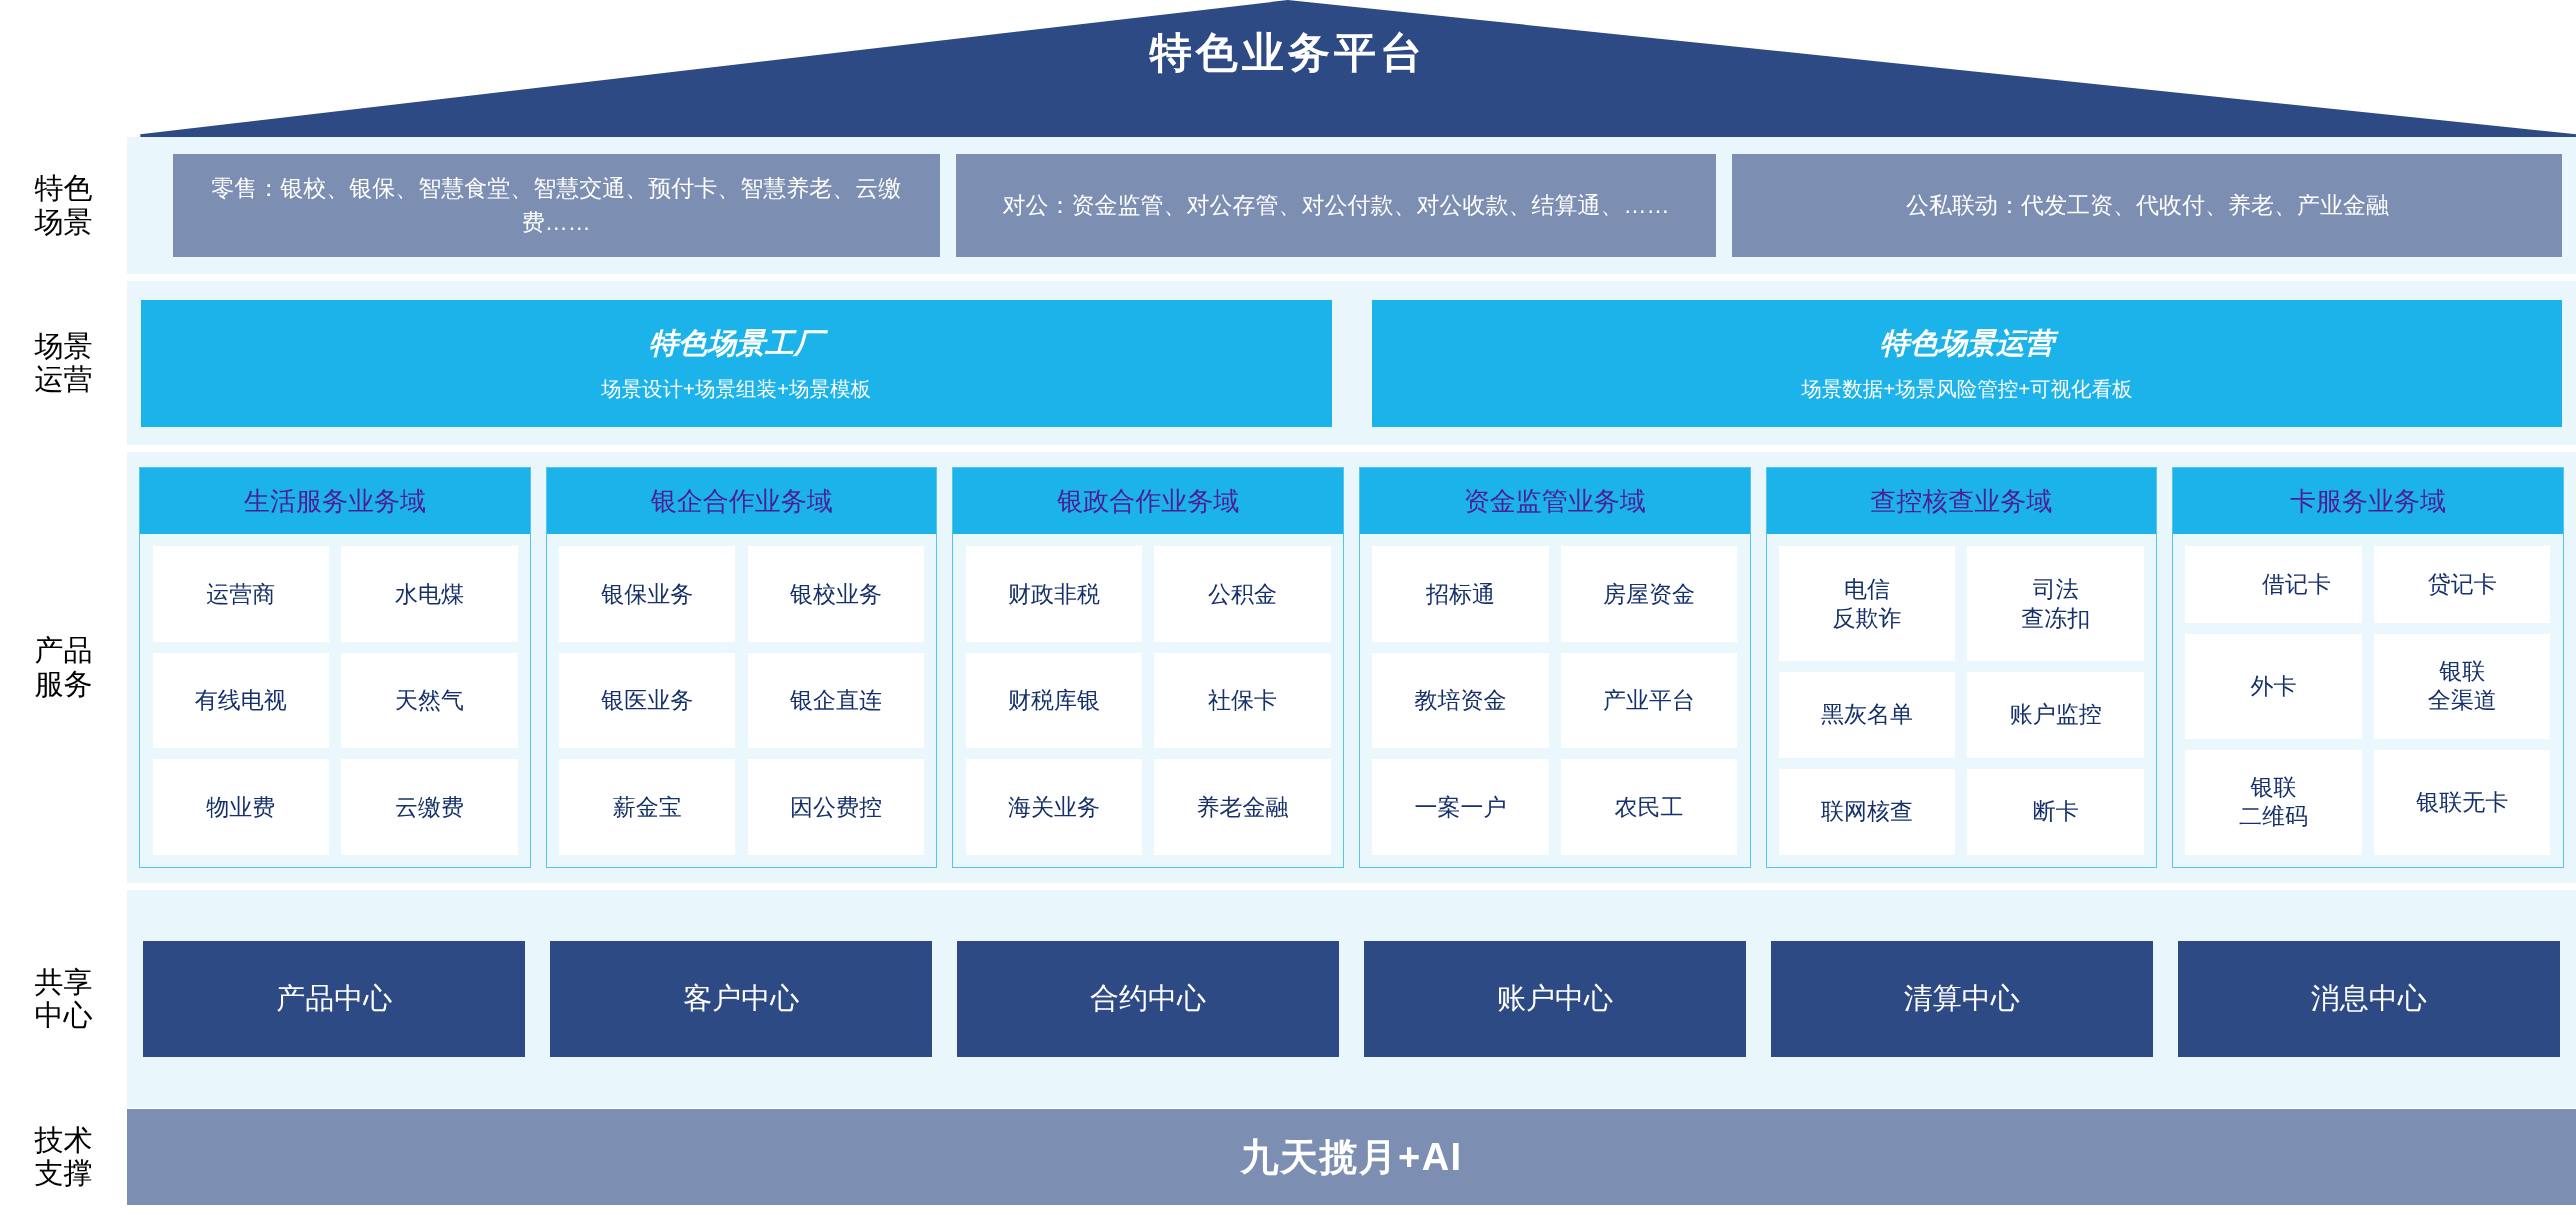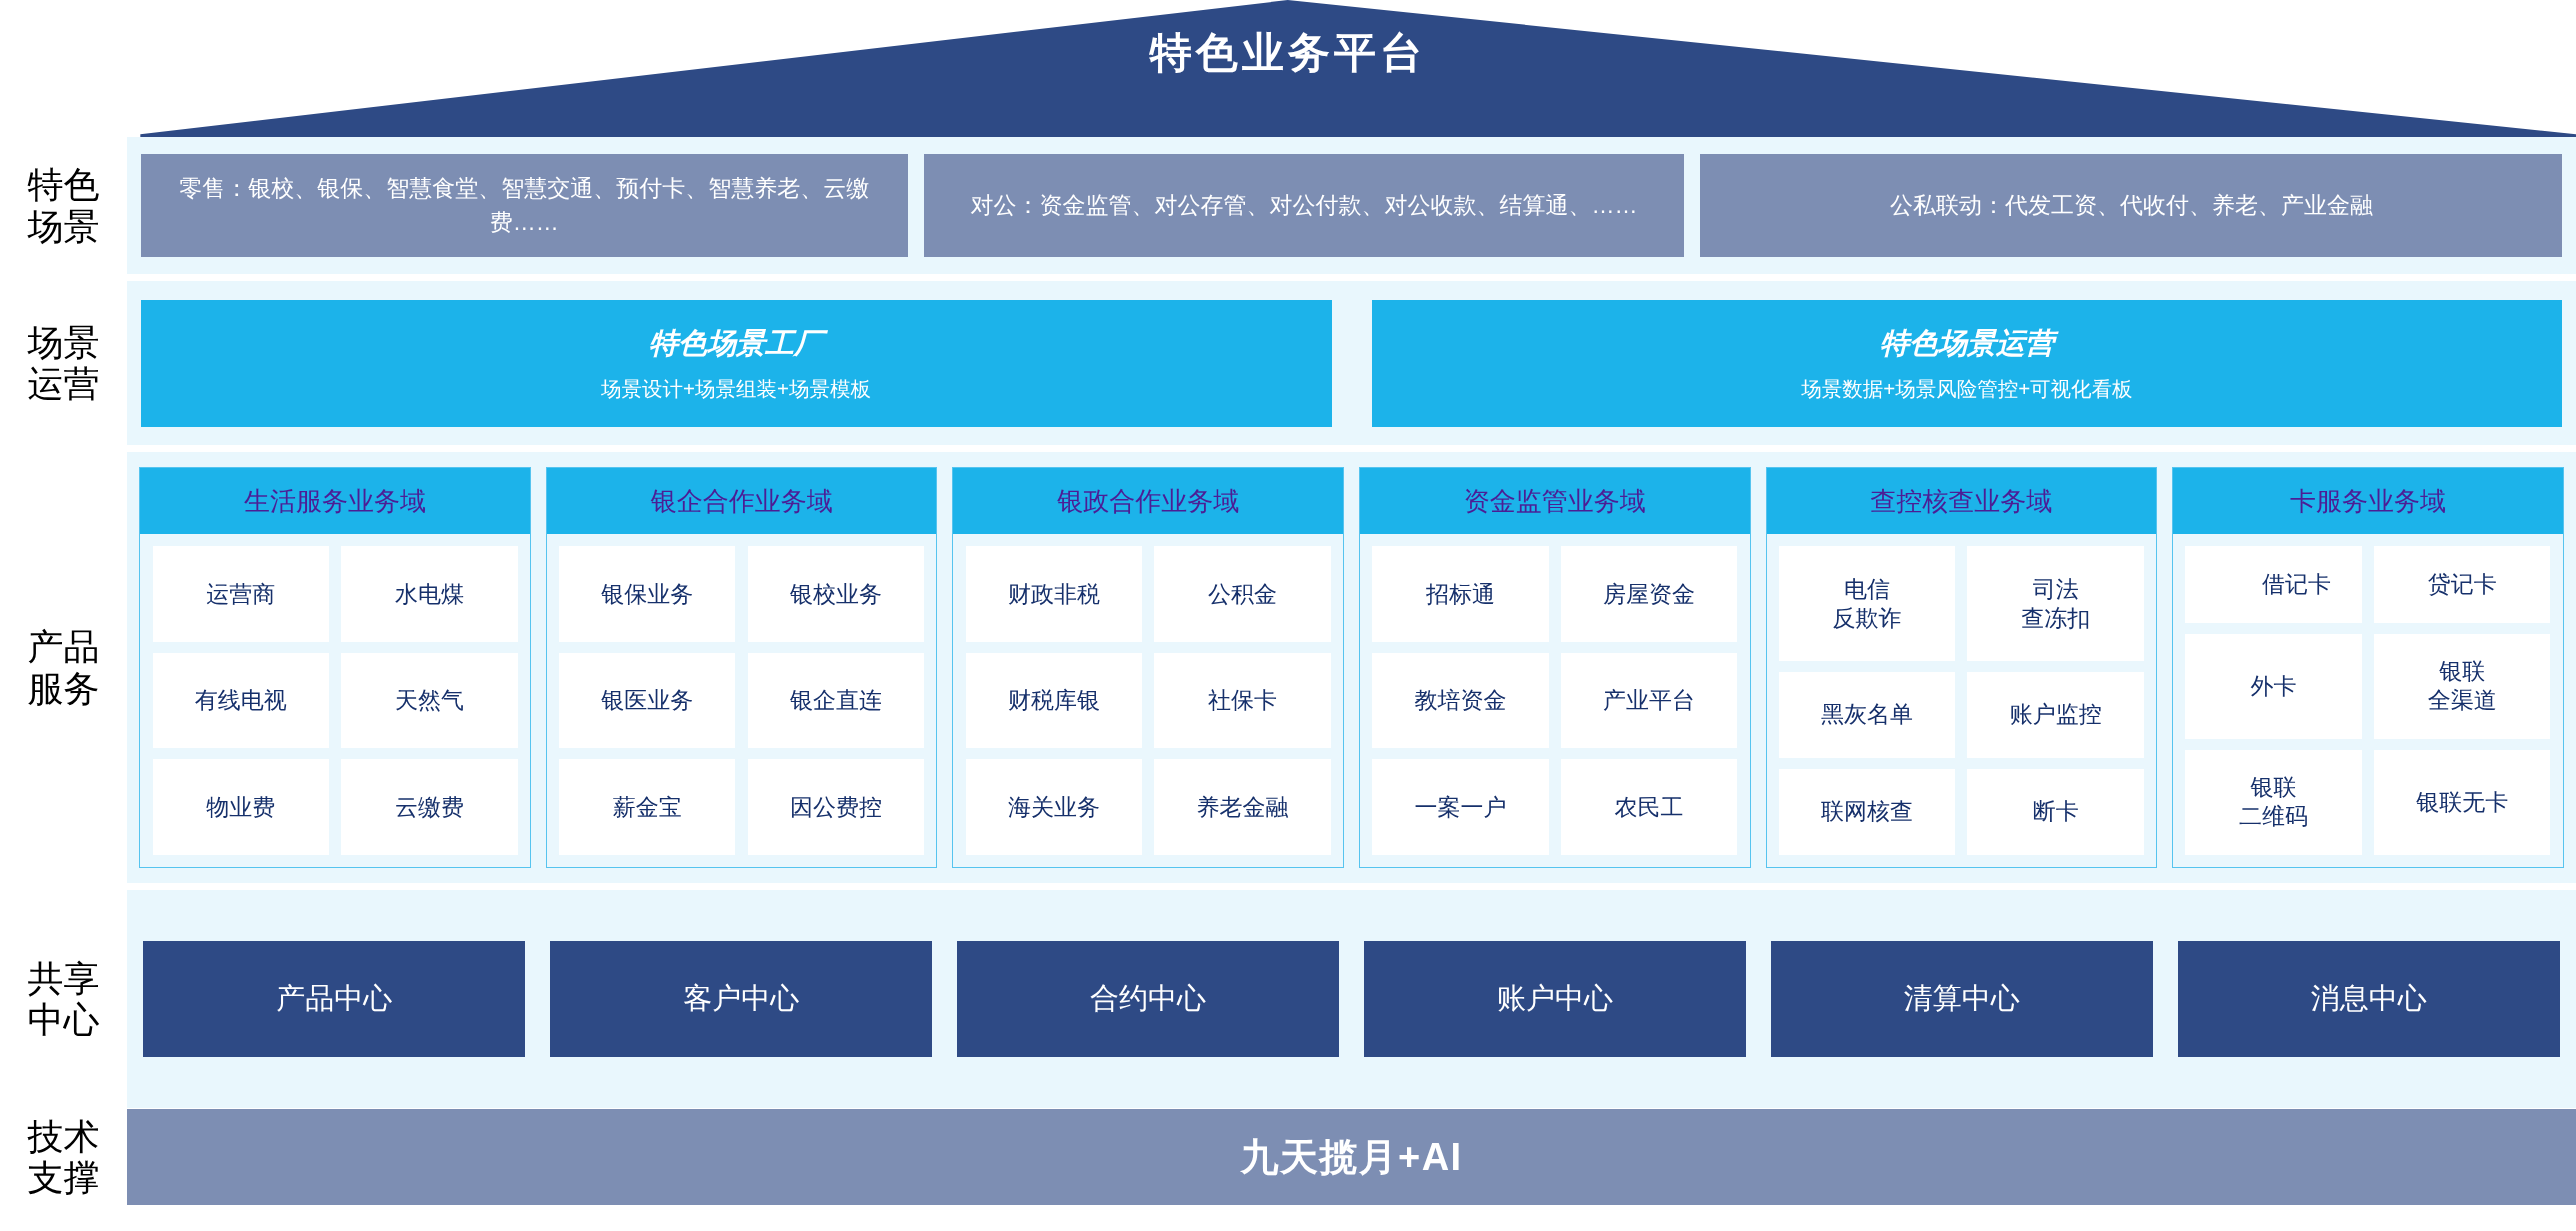--- a/index.html
+++ b/index.html
@@ -17,35 +17,35 @@
     position:absolute;left:0;top:25px;width:2576px;
     text-align:center;color:#ffffff;
     font-size:42px;font-weight:bold;letter-spacing:4.1px;
   }
 
   
   .row{position:absolute;display:flex;align-items:stretch;}
   .rowlabel{
     width:127px;flex:0 0 127px;
     display:flex;align-items:center;justify-content:center;
-    color:#000000;font-size:36px;font-weight:normal;line-height:1.15;
+    color:#000000;font-size:29px;font-weight:normal;line-height:1.15;
     text-align:center;
   }
   .rowbody{flex:1 1 auto;background:#e9f7fd;display:flex;align-items:center;}
 
   
   .scn-row{left:0;top:137px;width:2576px;height:137px;}
   .scn-body{padding:12.3px 13.7px;gap:16.4px;}
   .scn-box{
     background:#7d8eb3;color:#ffffff;
     display:flex;align-items:center;justify-content:center;
     text-align:center;font-size:23px;line-height:1.45;
     padding:9.6px 18px;box-sizing:border-box;height:103px;
   }
-  .scn-1{flex:0 0 767px;}
+  .scn-1{flex:0 0 767px;margin-left:32px;}
   .scn-2{flex:0 0 760px;}
   .scn-3{flex:1 1 auto;text-align:right;}
 
   
   .op-row{left:0;top:281px;width:2576px;height:164px;}
   .op-body{padding:13.7px;gap:40px;}
   .op-box{
     flex:1 1 0;background:#1cb3ea;color:#ffffff;
     height:127px;box-sizing:border-box;
     display:flex;flex-direction:column;align-items:center;justify-content:center;

